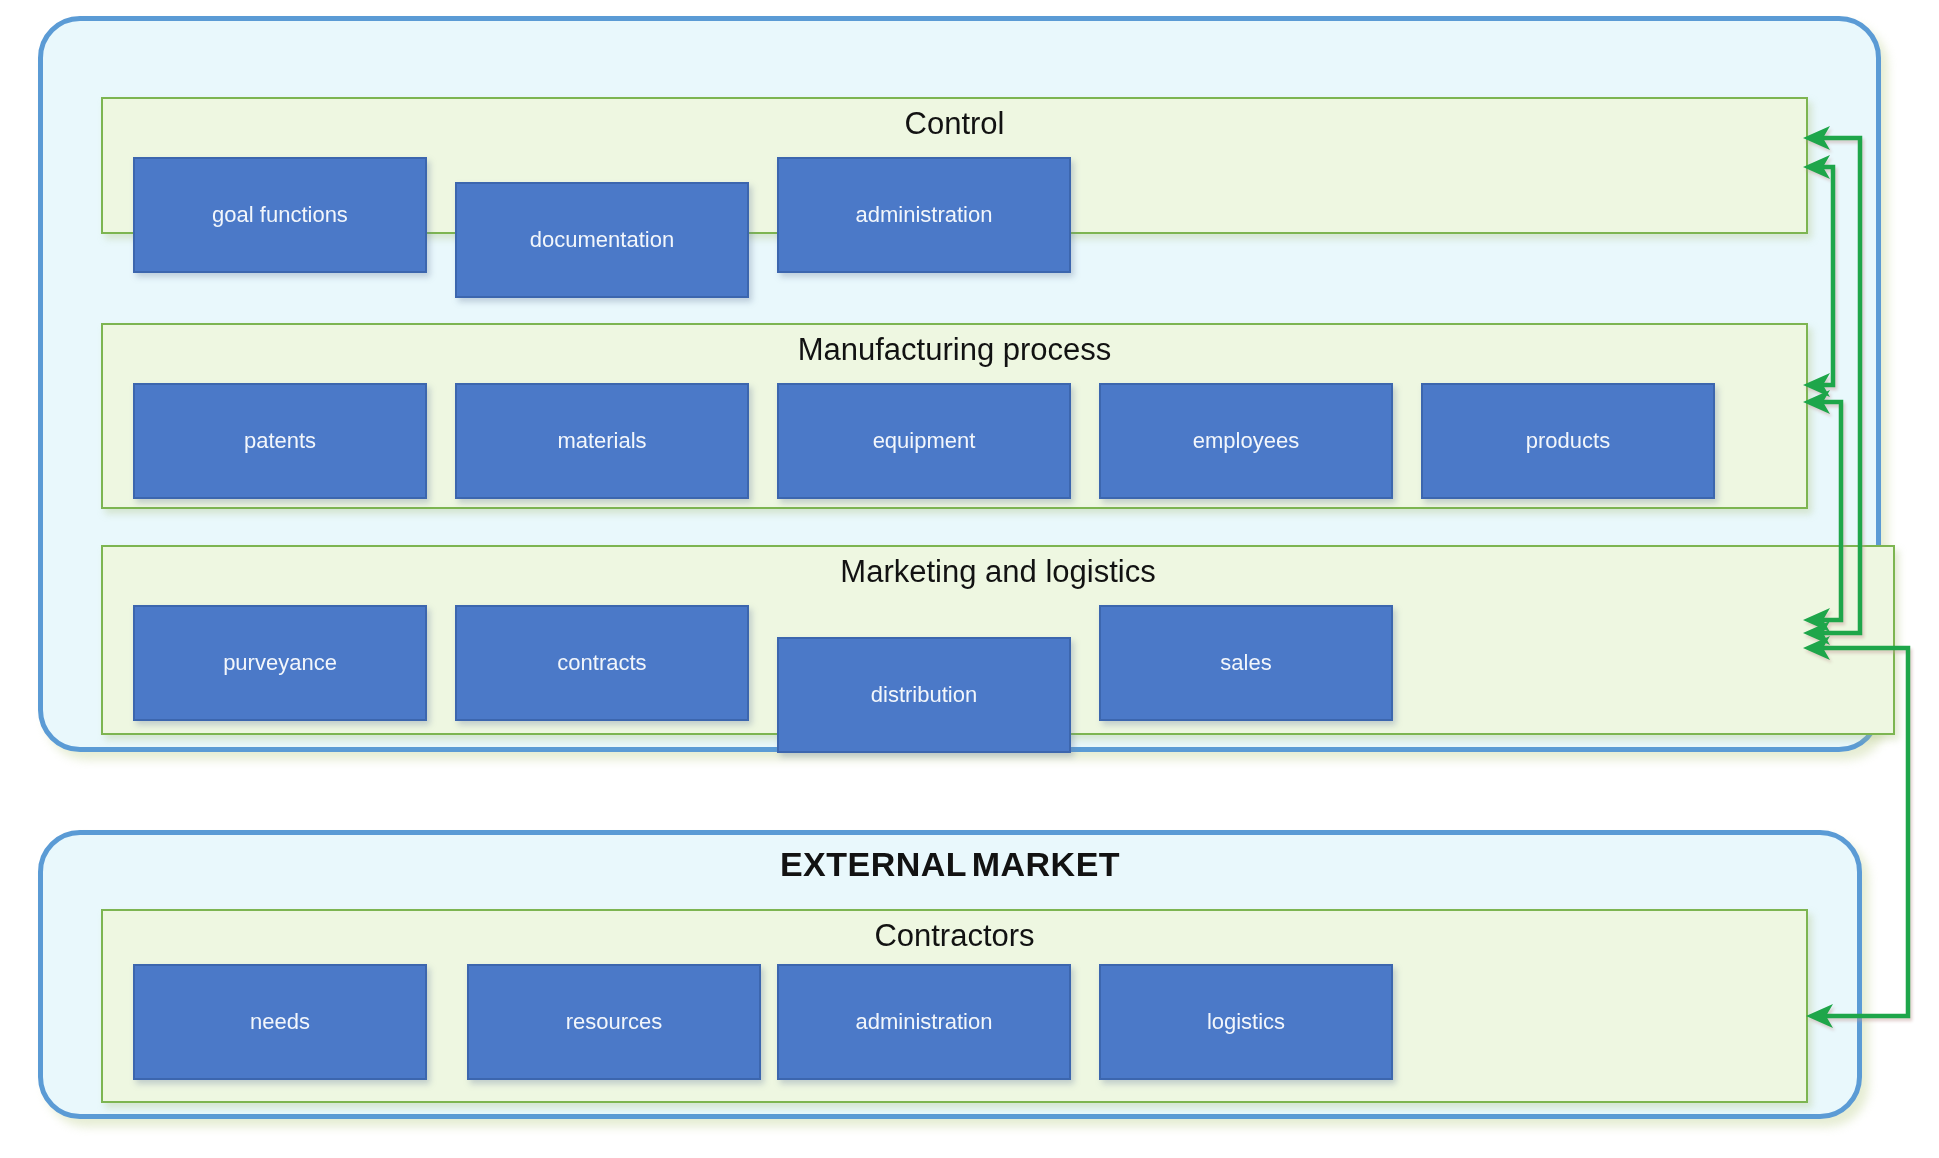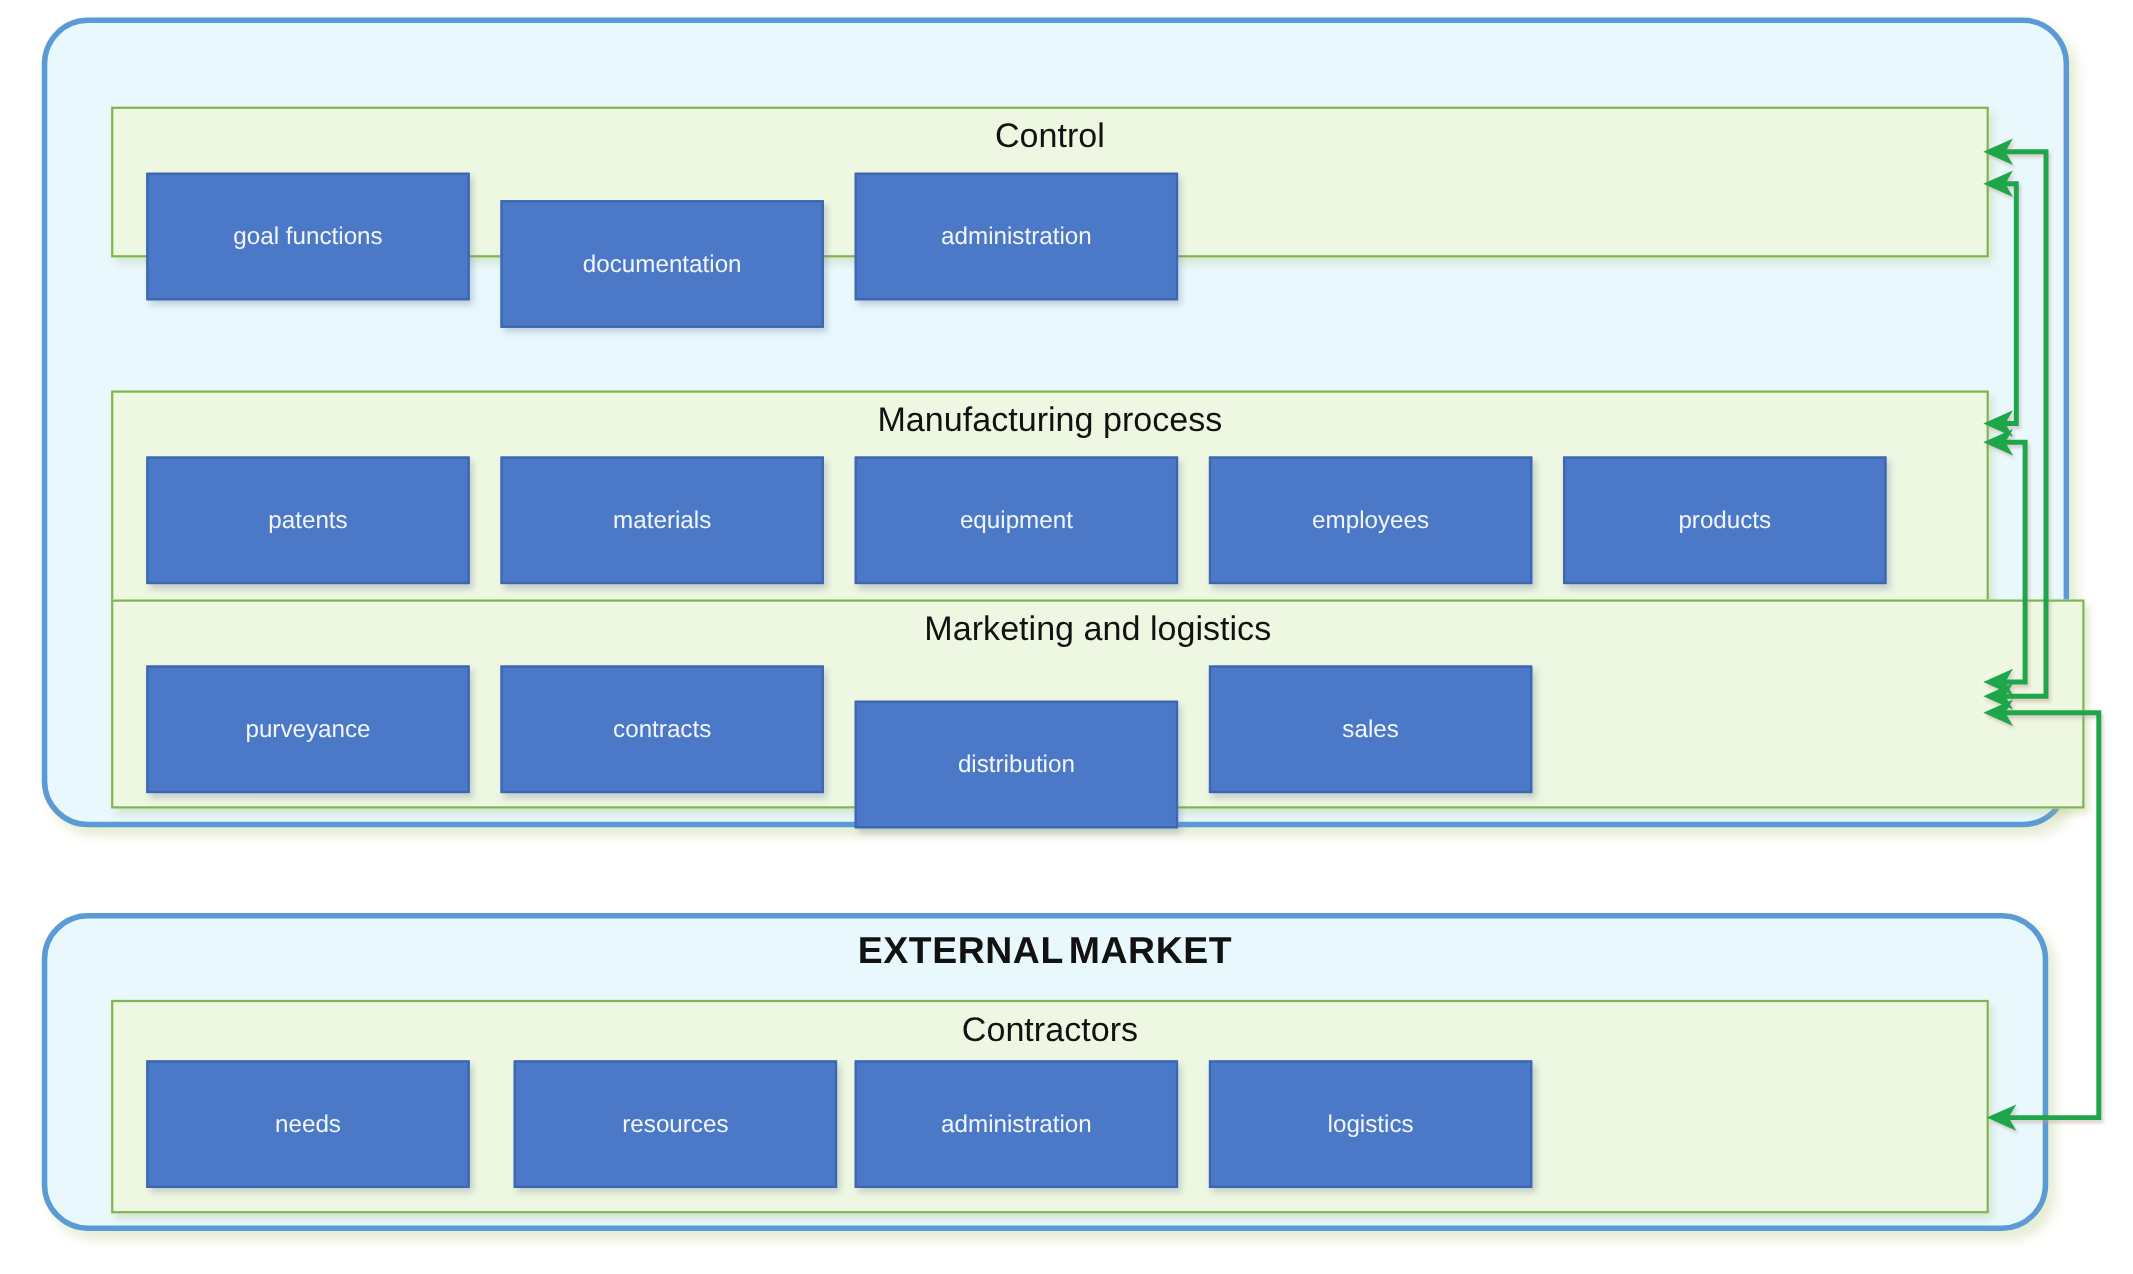--- a/index.html
+++ b/index.html
@@ -67,21 +67,21 @@
 
   <section class="container-frame" style="left:38px;top:16px;width:1843px;height:736px;">
 
     <div class="section" style="left:58px;top:76px;width:1707px;height:137px;">
       <div class="section-title">Control</div>
       <div class="node" style="left:30px;top:58px;">goal functions</div>
       <div class="node" style="left:352px;top:58px;margin-top:25px;">documentation</div>
       <div class="node" style="left:674px;top:58px;">administration</div>
     </div>
 
-    <div class="section" style="left:58px;top:302px;width:1707px;height:210px;margin-top:32px;">
+    <div class="section" style="left:58px;top:302px;width:1707px;height:186px;">
       <div class="section-title">Manufacturing process</div>
       <div class="node" style="left:30px;top:58px;">patents</div>
       <div class="node" style="left:352px;top:58px;">materials</div>
       <div class="node" style="left:674px;top:58px;">equipment</div>
       <div class="node" style="left:996px;top:58px;">employees</div>
       <div class="node" style="left:1318px;top:58px;">products</div>
     </div>
 
     <div class="section" style="left:58px;top:524px;width:1794px;height:190px;">
       <div class="section-title">Marketing and logistics</div>

